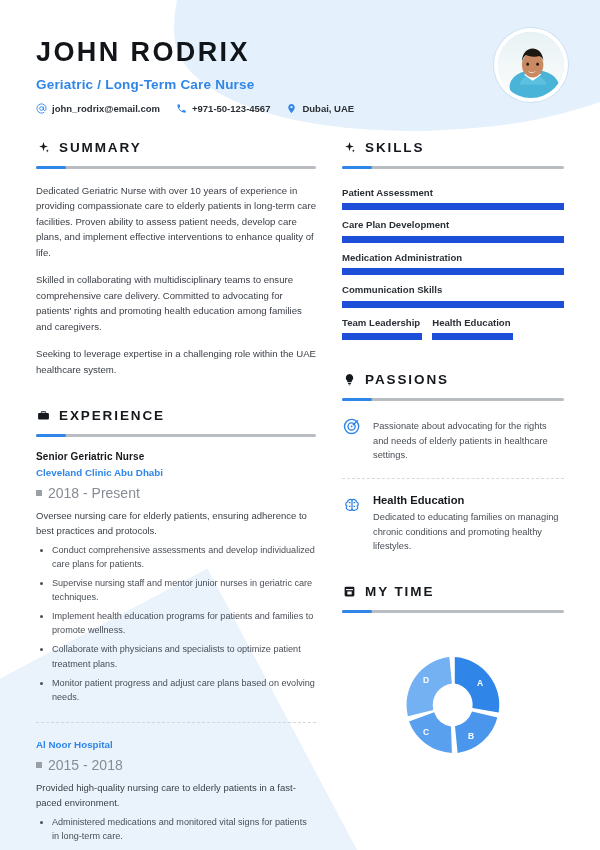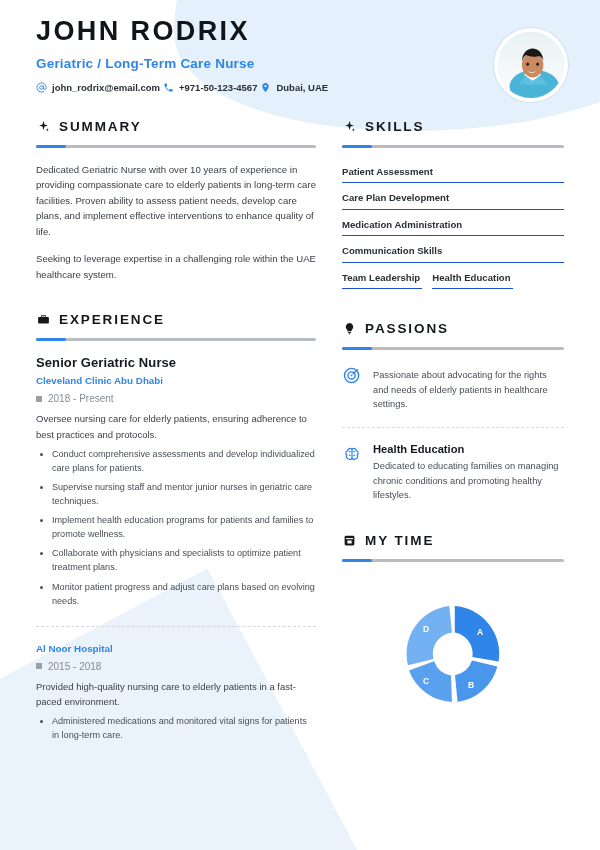--- a/index.html
+++ b/index.html
@@ -38,30 +38,30 @@
     position:absolute; left:-180px; bottom:-190px;
     width:420px; height:330px;
     background:#f2f8fd;
     transform: rotate(-28deg);
     z-index:0;
   }
 
   .content { position:relative; z-index:2; }
 
   
-  .header { padding: 17px 36px 0 36px; position:relative; }
+  .header { padding: 38px 36px 0 36px; position:relative; }
   .name {
     font-size: 27px; font-weight: 700; letter-spacing: 2.4px;
     color:#111418; line-height:1.1;
   }
   .role {
     margin-top: 9px;
     font-size: 13.5px; font-weight: 600; color:#2f86e8; letter-spacing:.2px;
   }
-  .contacts { margin-top: 11px; display:flex; align-items:center; gap:3px; flex-wrap:wrap; }
+  .contacts { margin-top: 11px; display:flex; align-items:center; gap:16px; flex-wrap:wrap; }
   .contact { display:flex; align-items:center; gap:5px; font-size:9.5px; color:#2a2f36; font-weight:600; }
   .contact .ci { color:#2f86e8; display:inline-flex; align-items:center; }
 
   .photo {
     position:absolute; top:28px; right:32px;
     width:74px; height:74px; border-radius:50%;
     border:4px solid #ffffff;
     box-shadow: 0 0 0 1px rgba(180,205,230,.45);
     overflow:hidden; background:#dfe9f1;
   }
@@ -86,30 +86,30 @@
   }
 
   
   .para { font-size:9.6px; line-height:1.62; color:#3c4148; margin-bottom:12px; }
   .para:last-child { margin-bottom:0; }
 
   
   .skills { display:flex; flex-wrap:wrap; gap: 5px 10px; }
   .skill {
     font-size:9.6px; font-weight:600; color:#2a2f36;
-    border-bottom:1px solid #1d4ed8;
+    border-bottom:7px solid #1d4ed8;
     padding: 4px 2px 5px 0; line-height:1.2;
   }
 
   
   .job { margin-bottom: 2px; }
   .job-sep { border-top:1px dashed #d2d6da; margin: 18px 0 16px 0; }
-  .job-title { font-size:13px; font-weight:700; color:#15181c; letter-spacing:.1px; }
+  .job-title { font-size:10px; font-weight:700; color:#15181c; letter-spacing:.1px; }
   .job-org { font-size:9.8px; font-weight:700; color:#2f86e8; margin-top:5px; }
-  .job-date { display:flex; align-items:center; gap:6px; margin-top:7px; font-size:10px; color:#868c93; }
+  .job-date { display:flex; align-items:center; gap:6px; margin-top:7px; font-size:14px; color:#868c93; }
   .date-sq { width:6px; height:6px; background:#9aa0a6; display:inline-block; }
   .job-desc { font-size:9.5px; line-height:1.6; color:#3c4148; margin-top:7px; }
   .bullets { margin-top:5px; padding-left:16px; }
   .bullets li { font-size:9.1px; line-height:1.55; color:#494e55; margin-bottom:5px; }
   .bullets li::marker { color:#4a4f56; font-size:9px; }
 
   
   .passion { display:flex; gap:11px; align-items:flex-start; }
   .passion-icon { flex:0 0 auto; width:20px; height:20px; color:#2f86e8; margin-top:1px; }
   .passion-name { font-size:11.2px; font-weight:700; color:#15181c; }
@@ -195,20 +195,21 @@
             <span class="sec-icon">
               <svg width="13" height="13" viewBox="0 0 24 24" fill="currentColor">
                 <path d="M12 2l1.9 6.4L20 10.3l-6.1 1.9L12 19l-1.9-6.8L4 10.3l6.1-1.9z"></path>
                 <path d="M19 15l.8 2.4 2.2.6-2.2.7-.8 2.3-.8-2.3-2.2-.7 2.2-.6z"></path>
               </svg>
             </span>
             <span class="sec-title">SUMMARY</span>
           </div>
           <div class="sec-rule"></div>
           <p class="para">Dedicated Geriatric Nurse with over 10 years of experience in providing compassionate care to elderly patients in long-term care facilities. Proven ability to assess patient needs, develop care plans, and implement effective interventions to enhance quality of life.</p>
+          <p class="para">Skilled in collaborating with multidisciplinary teams to ensure comprehensive care delivery. Committed to advocating for patients' rights and promoting health education among families and caregivers.</p>
           <p class="para">Seeking to leverage expertise in a challenging role within the UAE healthcare system.</p>
         </div>
 
         <div class="sec" style="margin-top:30px;">
           <div class="sec-head">
             <span class="sec-icon">
               <svg width="13" height="13" viewBox="0 0 24 24" fill="currentColor">
                 <path d="M9 4h6a2 2 0 0 1 2 2v1h-2V6H9v1H7V6a2 2 0 0 1 2-2z"></path>
                 <rect x="2" y="7.5" width="20" height="12" rx="2"></rect>
               </svg>

